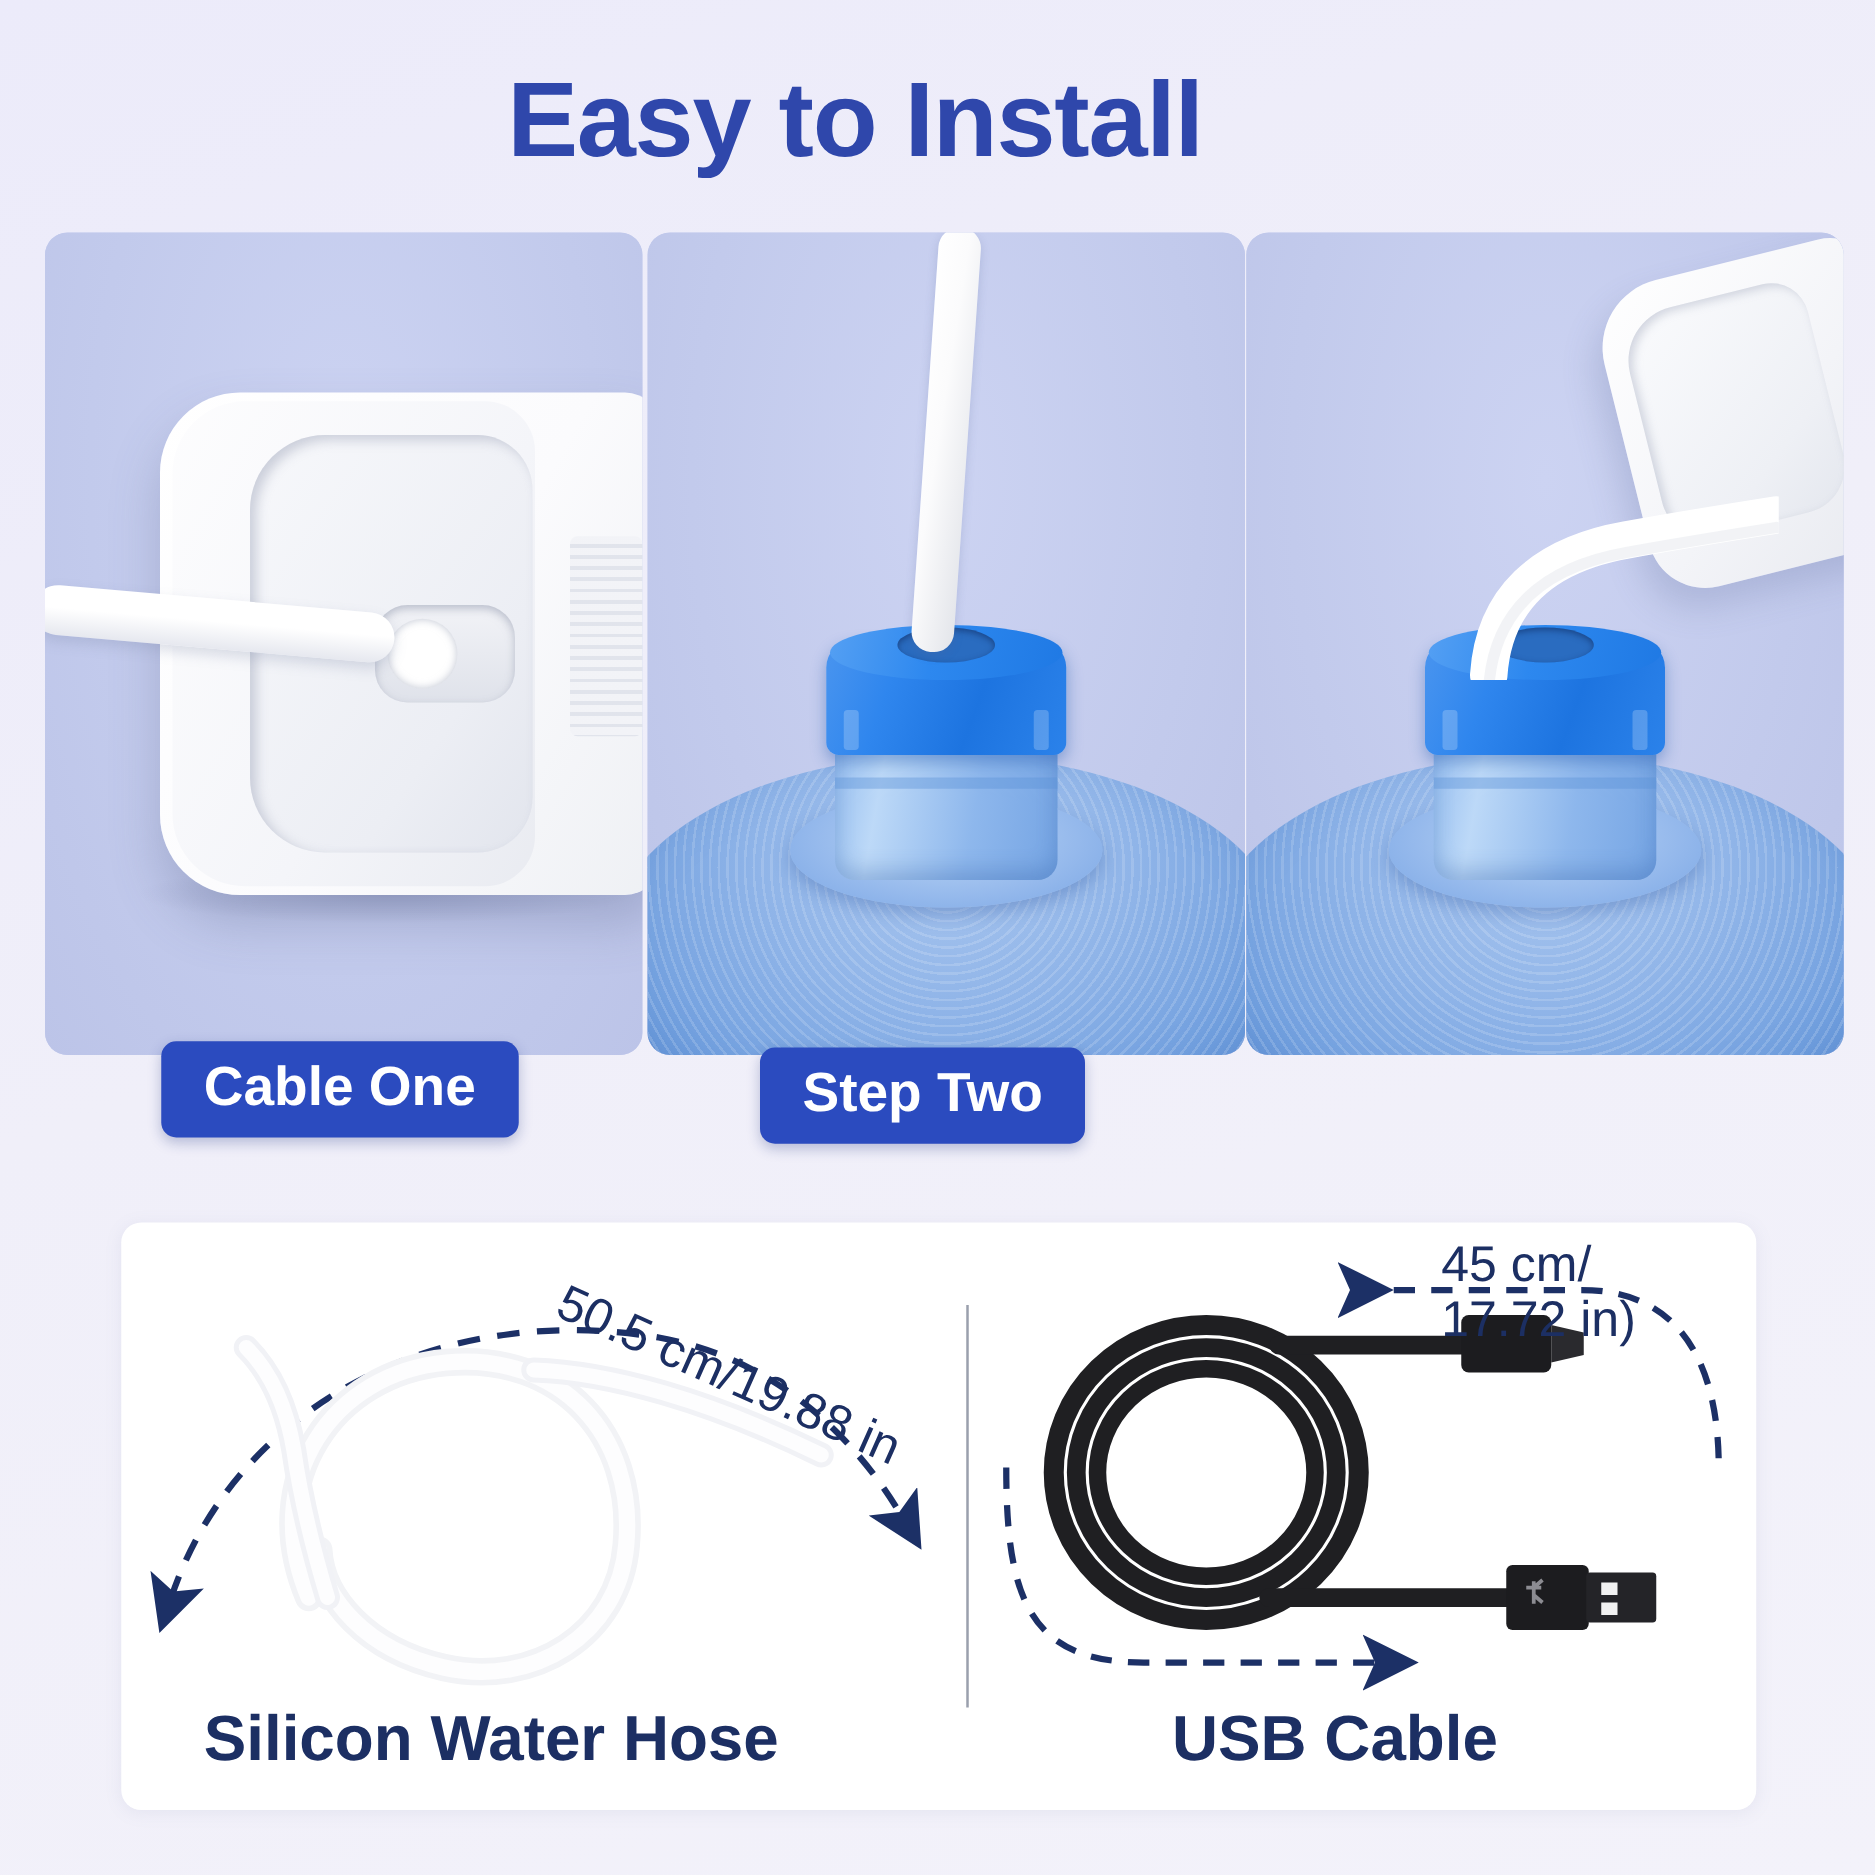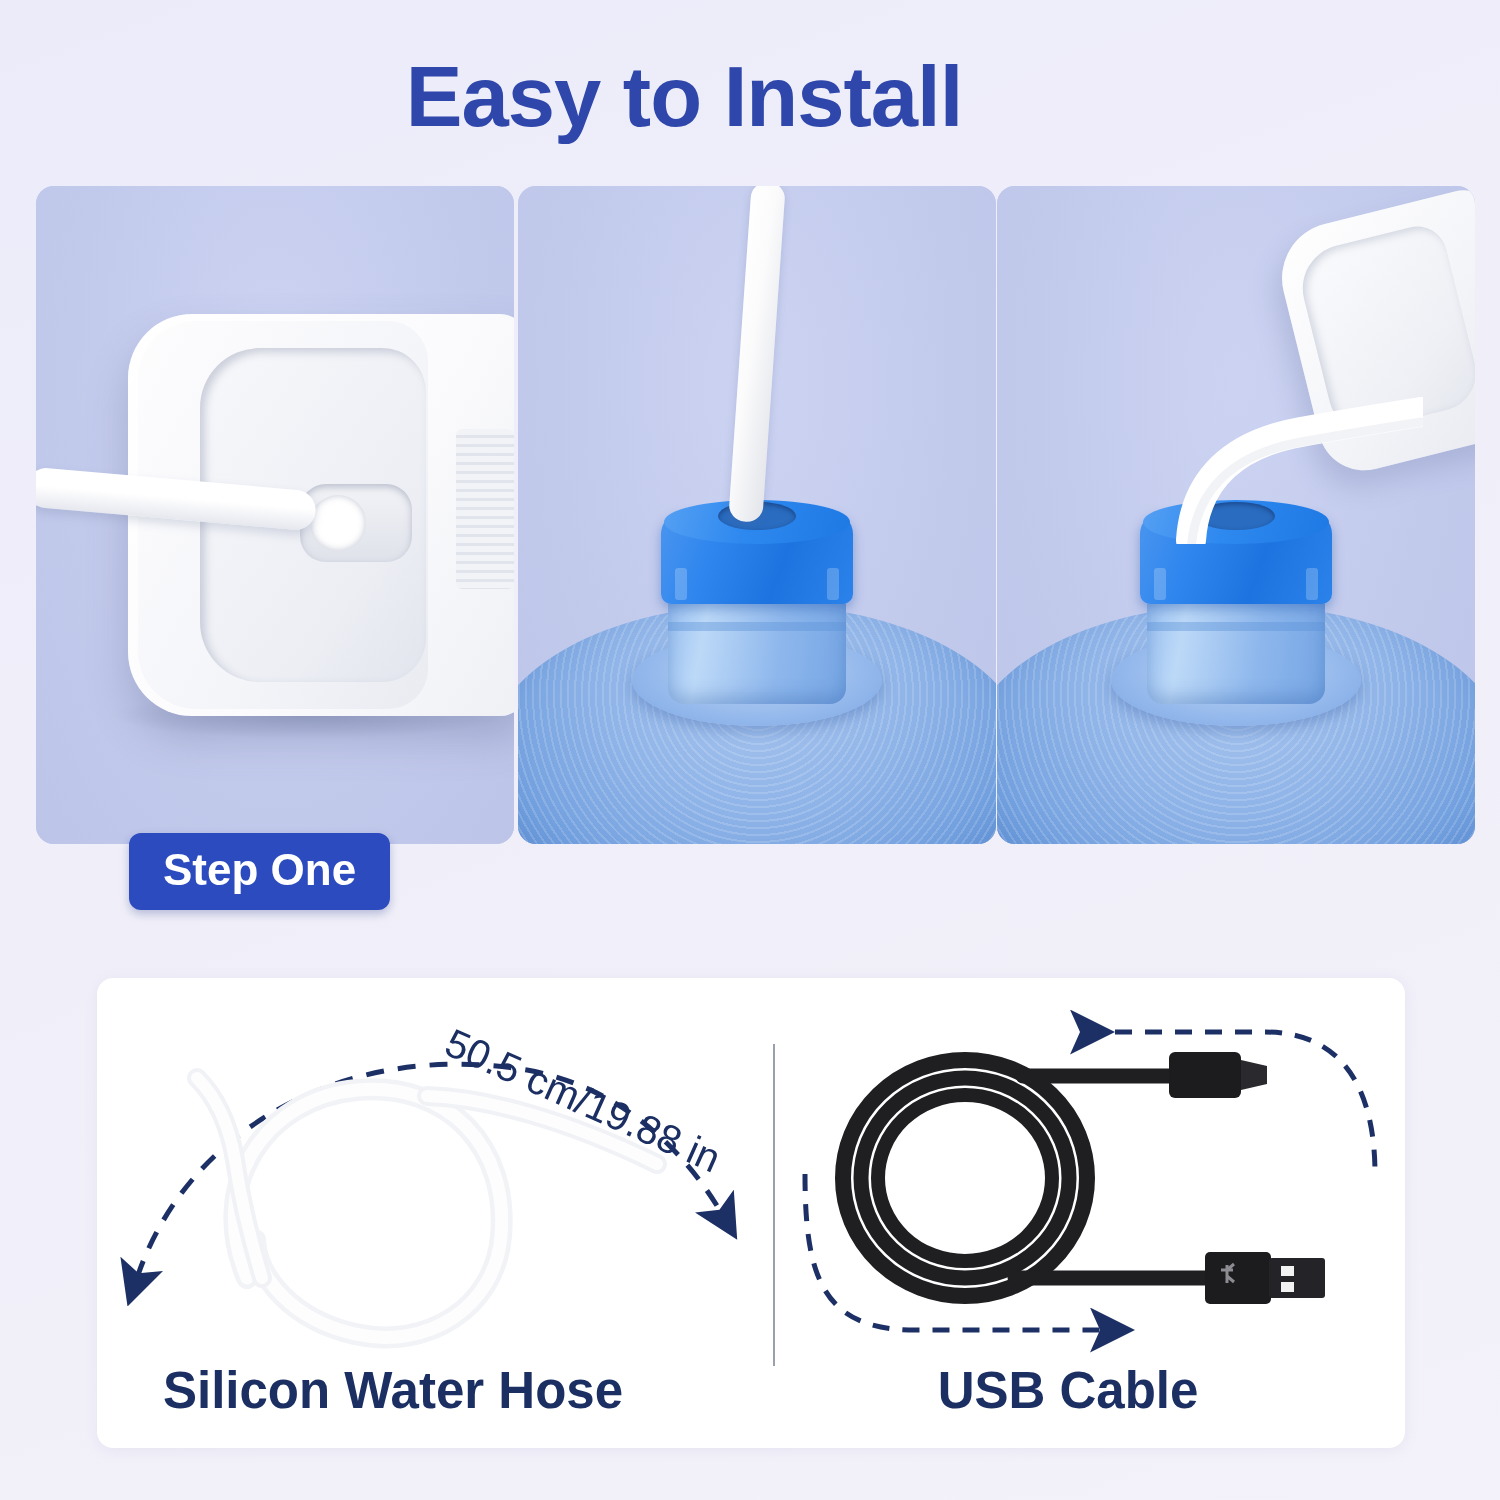--- a/index.html
+++ b/index.html
@@ -431,21 +431,22 @@
       </div>
       <div class="hose-bent">
         <svg width="250" height="150" viewBox="0 0 250 150">
           <path d="M18,146 C22,86 60,50 128,38 C172,30 210,24 248,18" stroke="#ffffff" stroke-width="30" fill="none" stroke-linecap="round"></path>
           <path d="M18,146 C22,86 60,50 128,38 C172,30 210,24 248,18" stroke="#e7e9ef" stroke-width="9" fill="none" stroke-linecap="round" transform="translate(0,10)" opacity="0.55"></path>
         </svg>
       </div>
     </div>
   </div>
 
-  <div class="step-badge b1">Step One</div>
+  <div class="step-badge b1">Cable One</div>
+  <div class="step-badge b2">Step Two</div>
 
   <div class="bottom-card">
 
     <div class="divider"></div>
 
     <div class="bc-half bc-left">
       <svg class="art-svg" viewBox="0 0 676 470">
 
         <defs>
           <marker id="arrHoseR" markerWidth="9" markerHeight="9" refX="3" refY="4.5" orient="auto">
@@ -498,18 +499,22 @@
 
         <g>
           <rect x="430" y="274" width="66" height="52" rx="5" fill="#1c1c1f"></rect>
           <rect x="494" y="280" width="56" height="40" rx="3" fill="#242428"></rect>
           <rect x="506" y="288" width="13" height="10" fill="#f2f2f2"></rect>
           <rect x="506" y="304" width="13" height="10" fill="#f2f2f2"></rect>
           <path d="M446,292 l12,0 m-6,-5 l0,18 m0,-13 l7,-6 m-7,12 l7,6" stroke="#8c8c92" stroke-width="3" fill="none"></path>
         </g>
       </svg>
 
+      <div class="dim-text dim-usb">
+        <span class="l1">45 cm/</span>
+        <span class="l2">17.72 in)</span>
+      </div>
 
       <div class="item-label">USB Cable</div>
     </div>
 
   </div>
 </div>
 
 </body></html>

